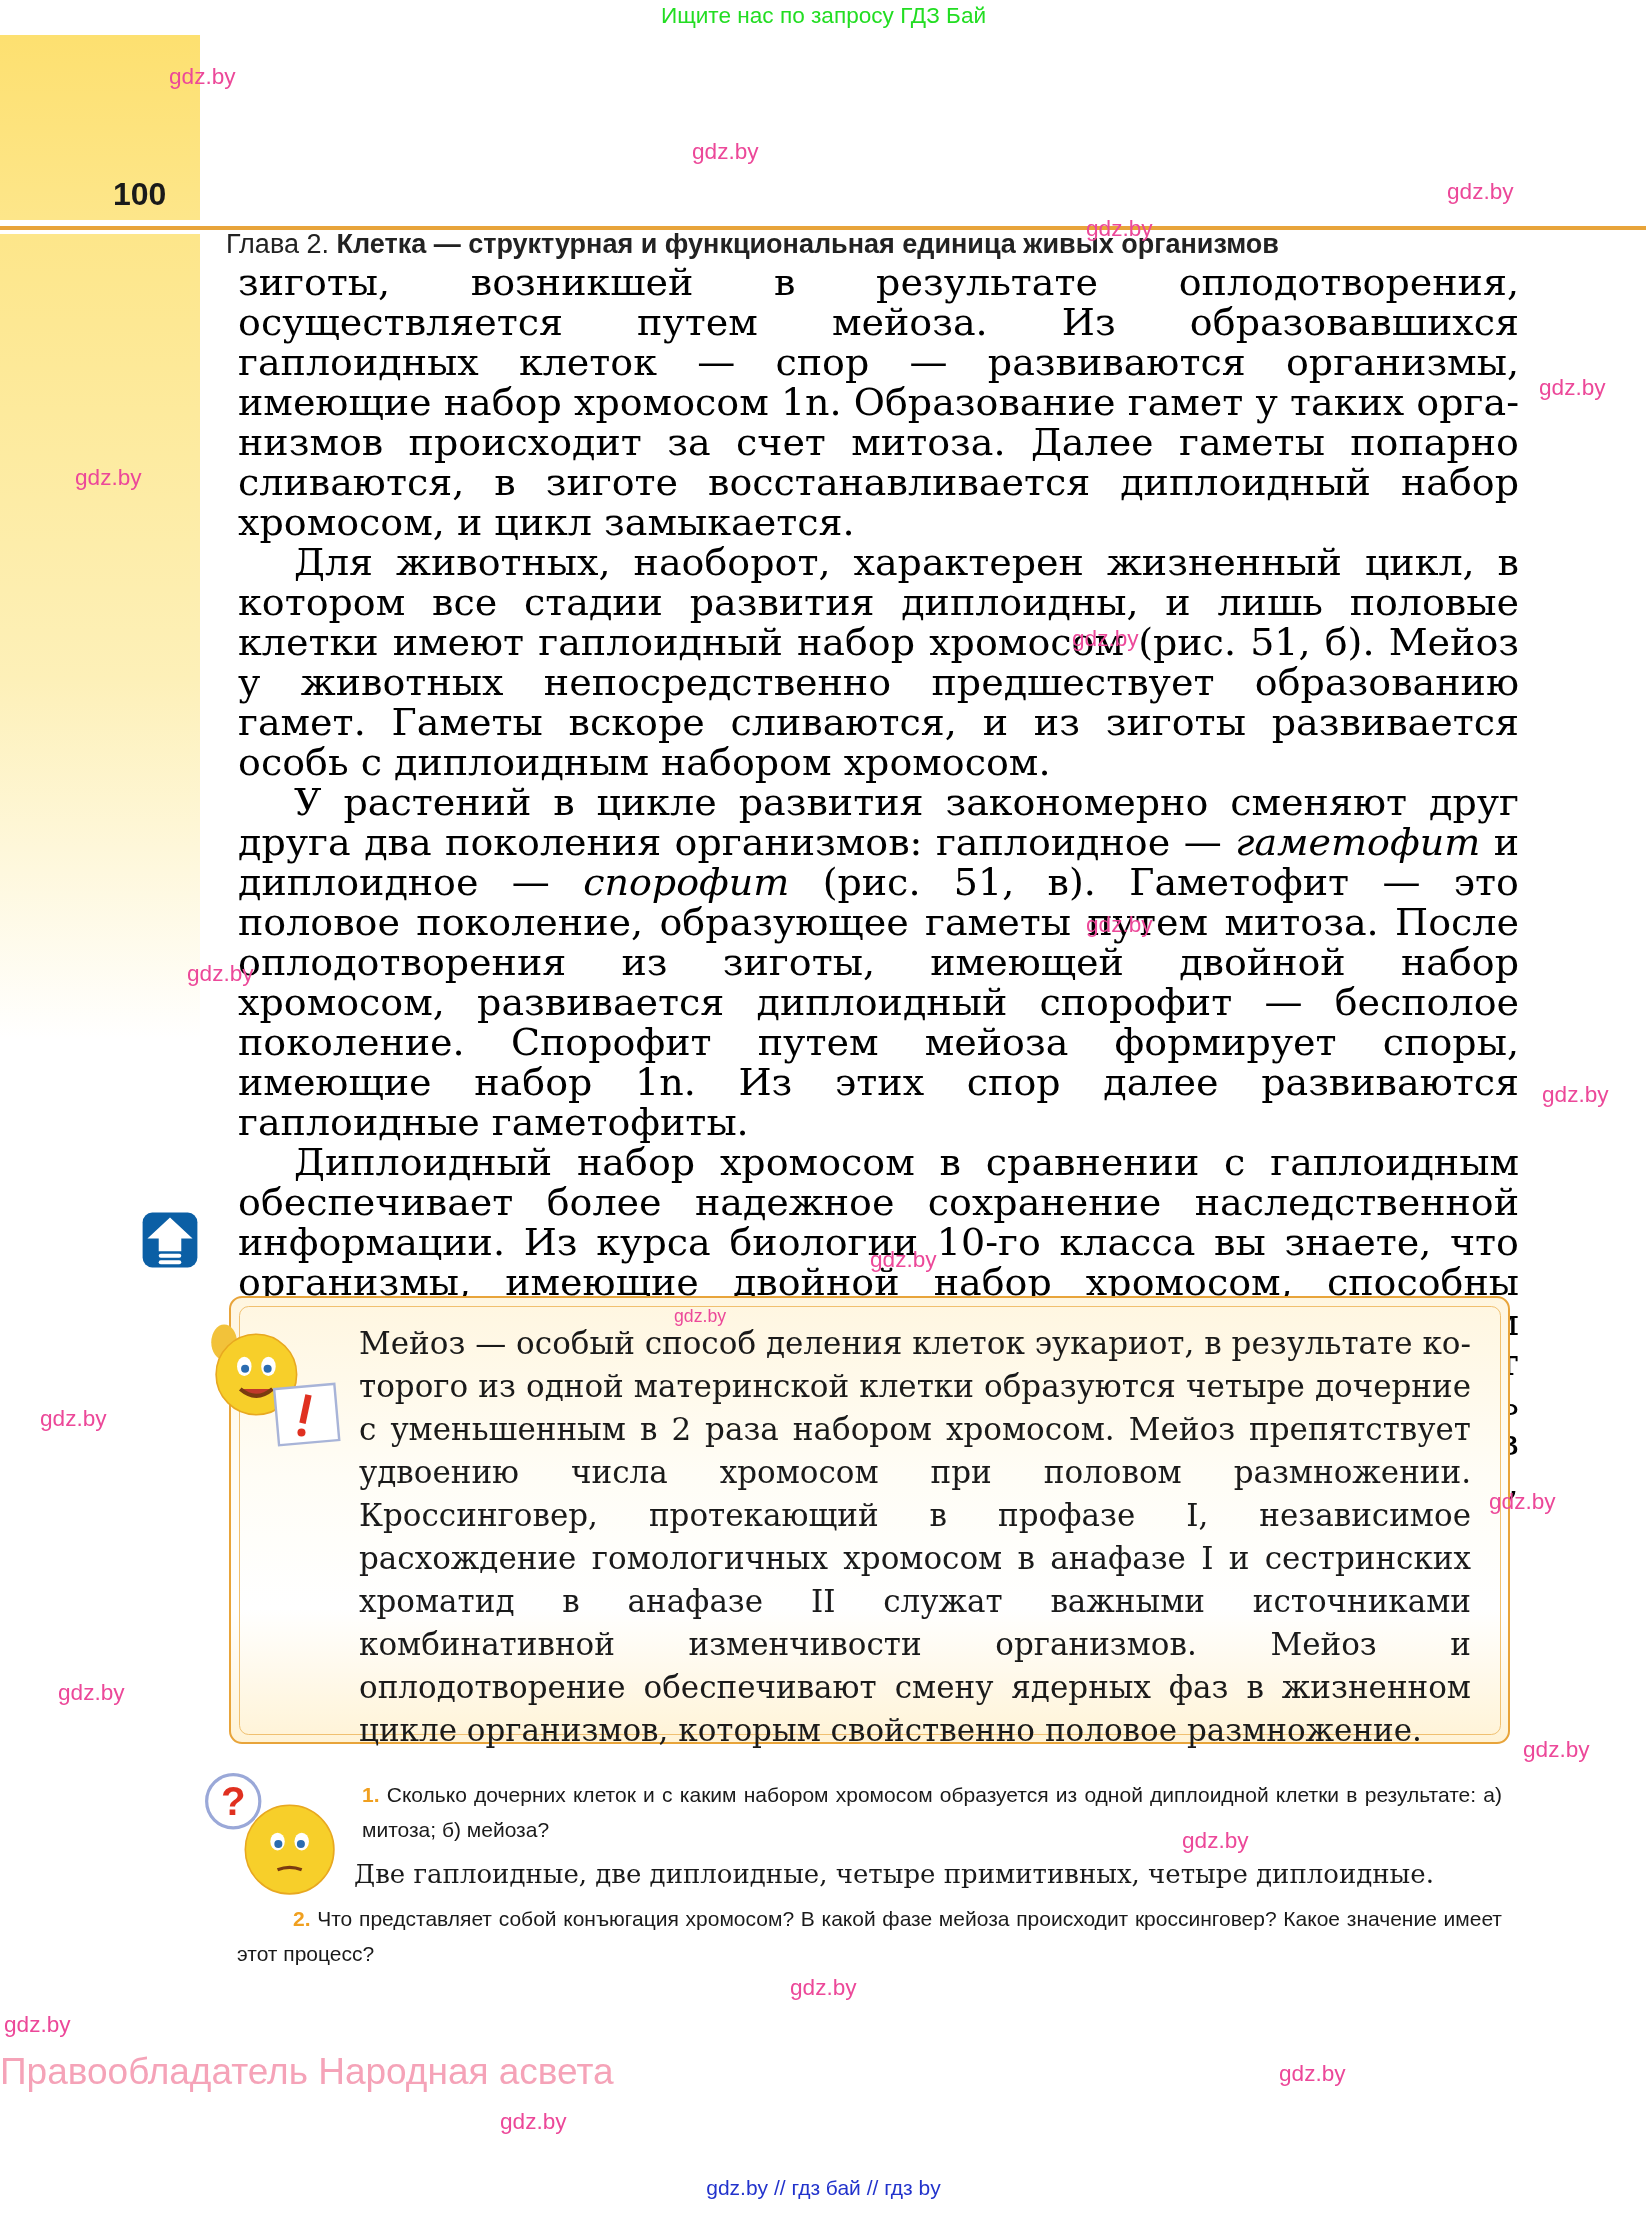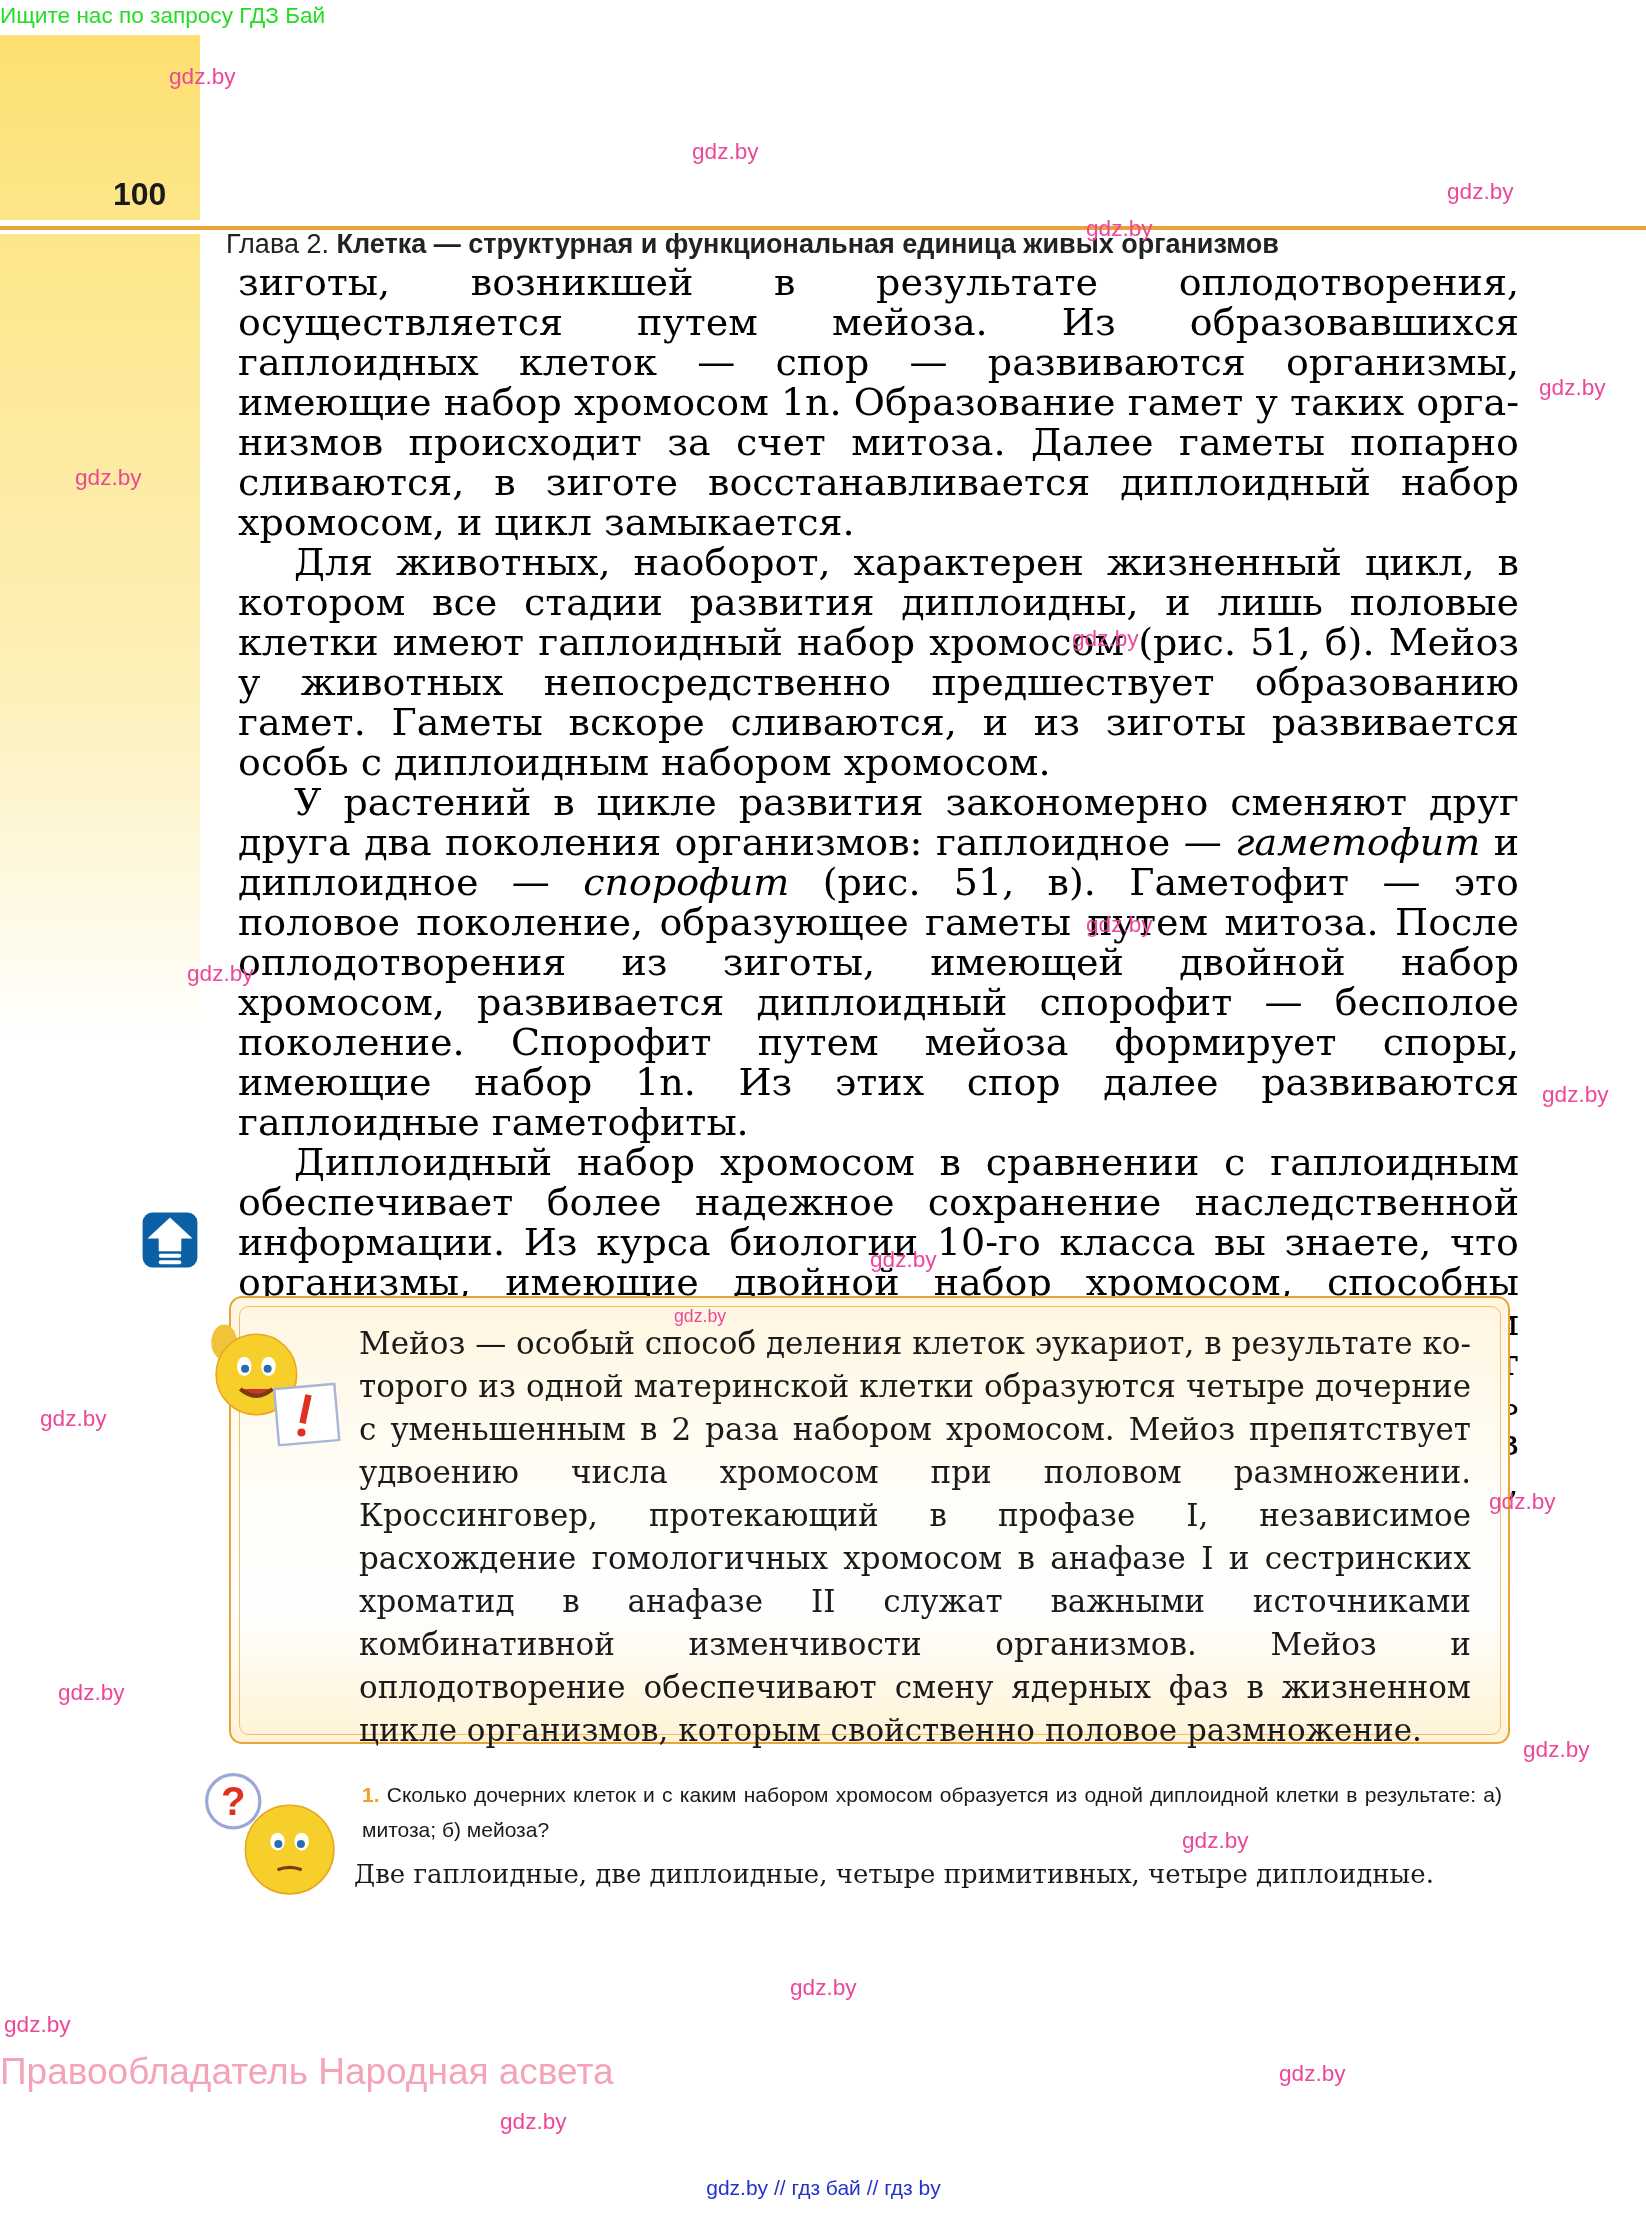--- a/index.html
+++ b/index.html
@@ -1,20 +1,20 @@
 <!DOCTYPE html>
 <html style="font-size:13px"><head>
 <meta charset="utf-8">
 <style>
   html, body { margin:0; padding:0; }
   body { width:1647px; height:2216px; position:relative; background:#ffffff; overflow:hidden; }
   .abs { position:absolute; }
   .sans { font-family:"Liberation Sans", "DejaVu Sans", sans-serif; }
   .serif { font-family:"DejaVu Serif", "Liberation Serif", serif; }
-  #top-banner { left:0; width:1647px; top:3.2px; text-align:left; color:#22dd22; font-size:22.6px; }
+  #top-banner { left:0; width:1647px; top:3.2px; text-align:center; color:#22dd22; font-size:22.6px; }
   #sidebar-top { left:0; top:35px; width:200px; height:185px; background:linear-gradient(#fde070,#fde68a); }
   #sidebar-main { left:0; top:234px; width:200px; height:806px; background:linear-gradient(180deg,#fde68a 0%, #fdf0b8 55%, #ffffff 100%); }
   #header-line { left:0; top:226px; width:1647px; height:4px; background:#e8a43a; }
   #page-number { left:113px; top:176px; font-size:32px; font-weight:bold; color:#1a1a1a; }
   #chapter-header { left:226px; top:181px; font-size:27px; color:#222; white-space:nowrap;margin-top:48px; }
   #chapter-header b { font-weight:bold; }
   .wm { font-family:Liberation Sans, sans-serif; font-size:22.6px; color:#ec4899; white-space:nowrap; }
   #body-text { left:238px; top:262px; width:1281px; font-size:38px; line-height:40px; color:#000000; text-align:justify; hyphens:manual; }
   #body-text p { margin:0; text-indent:0; }
   #body-text p.ind { text-indent:56px; }
@@ -97,20 +97,21 @@
     <ellipse cx="125" cy="95" rx="9" ry="11" fill="#ffffff"></ellipse>
     <circle cx="96" cy="98" r="5" fill="#2b6cb0"></circle>
     <circle cx="124" cy="98" r="5" fill="#2b6cb0"></circle>
     <path d="M95 130 Q110 124 125 130" stroke="#7a3b10" stroke-width="4" fill="none"></path>
   </svg>
 </div>
 
 <div class="abs" id="questions">
   <p class="q" id="q1"><span class="qnum">1.</span> <span>Сколько дочерних клеток и с каким набором хромосом образуется из одной диплоидной клетки в результате: а) митоза; б) мейоза?</span></p>
   <p id="q1-answer">Две гаплоидные, две диплоидные, четыре примитивных, четыре диплоидные.</p>
+  <p class="q" id="q2"><span class="qnum">2.</span> <span>Что представляет собой конъюгация хромосом? В какой фазе мейоза происходит кроссинговер? Какое значение имеет этот процесс?</span></p>
 </div>
 
 <div class="abs" id="footer-rights">Правообладатель Народная асвета</div>
 <div class="abs" id="bottom-links">gdz.by  //  гдз бай  //  гдз by</div>
 
 <div class="abs wm" style="left:169px;top:64px">gdz.by</div>
 <div class="abs wm" style="left:692px;top:139px">gdz.by</div>
 <div class="abs wm" style="left:1447px;top:179px">gdz.by</div>
 <div class="abs wm" style="left:1086px;top:216px">gdz.by</div>
 <div class="abs wm" style="left:1539px;top:375px">gdz.by</div>

